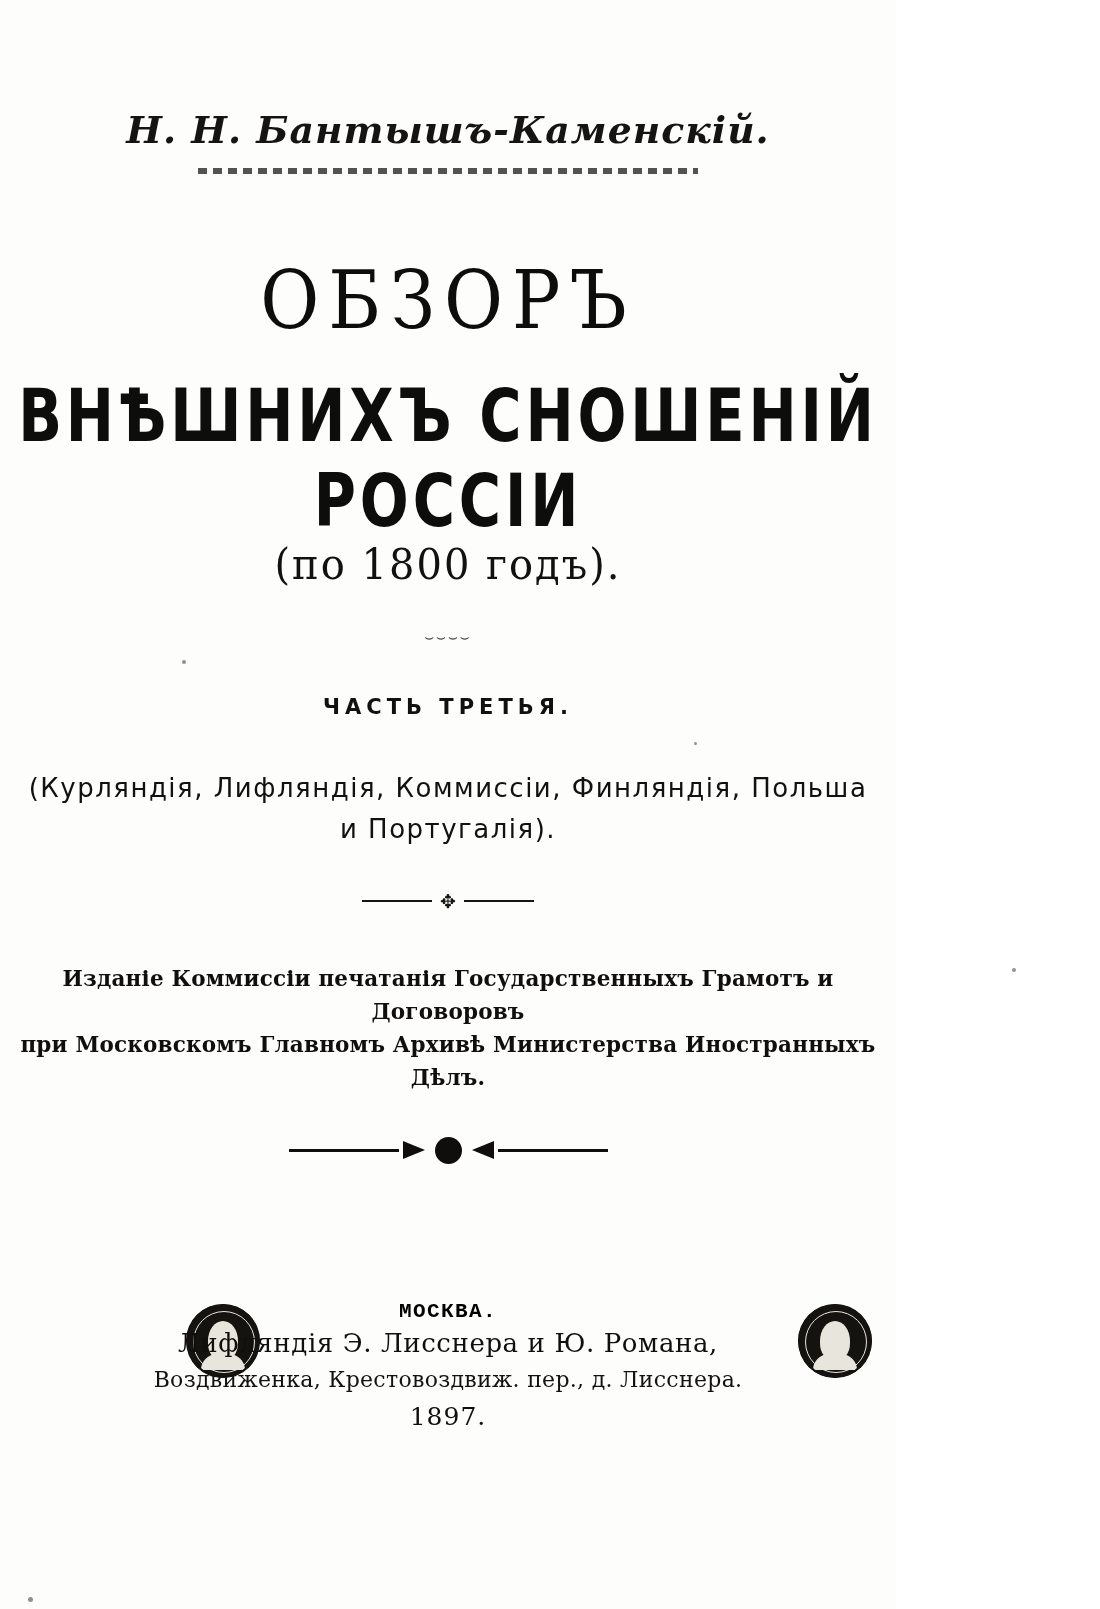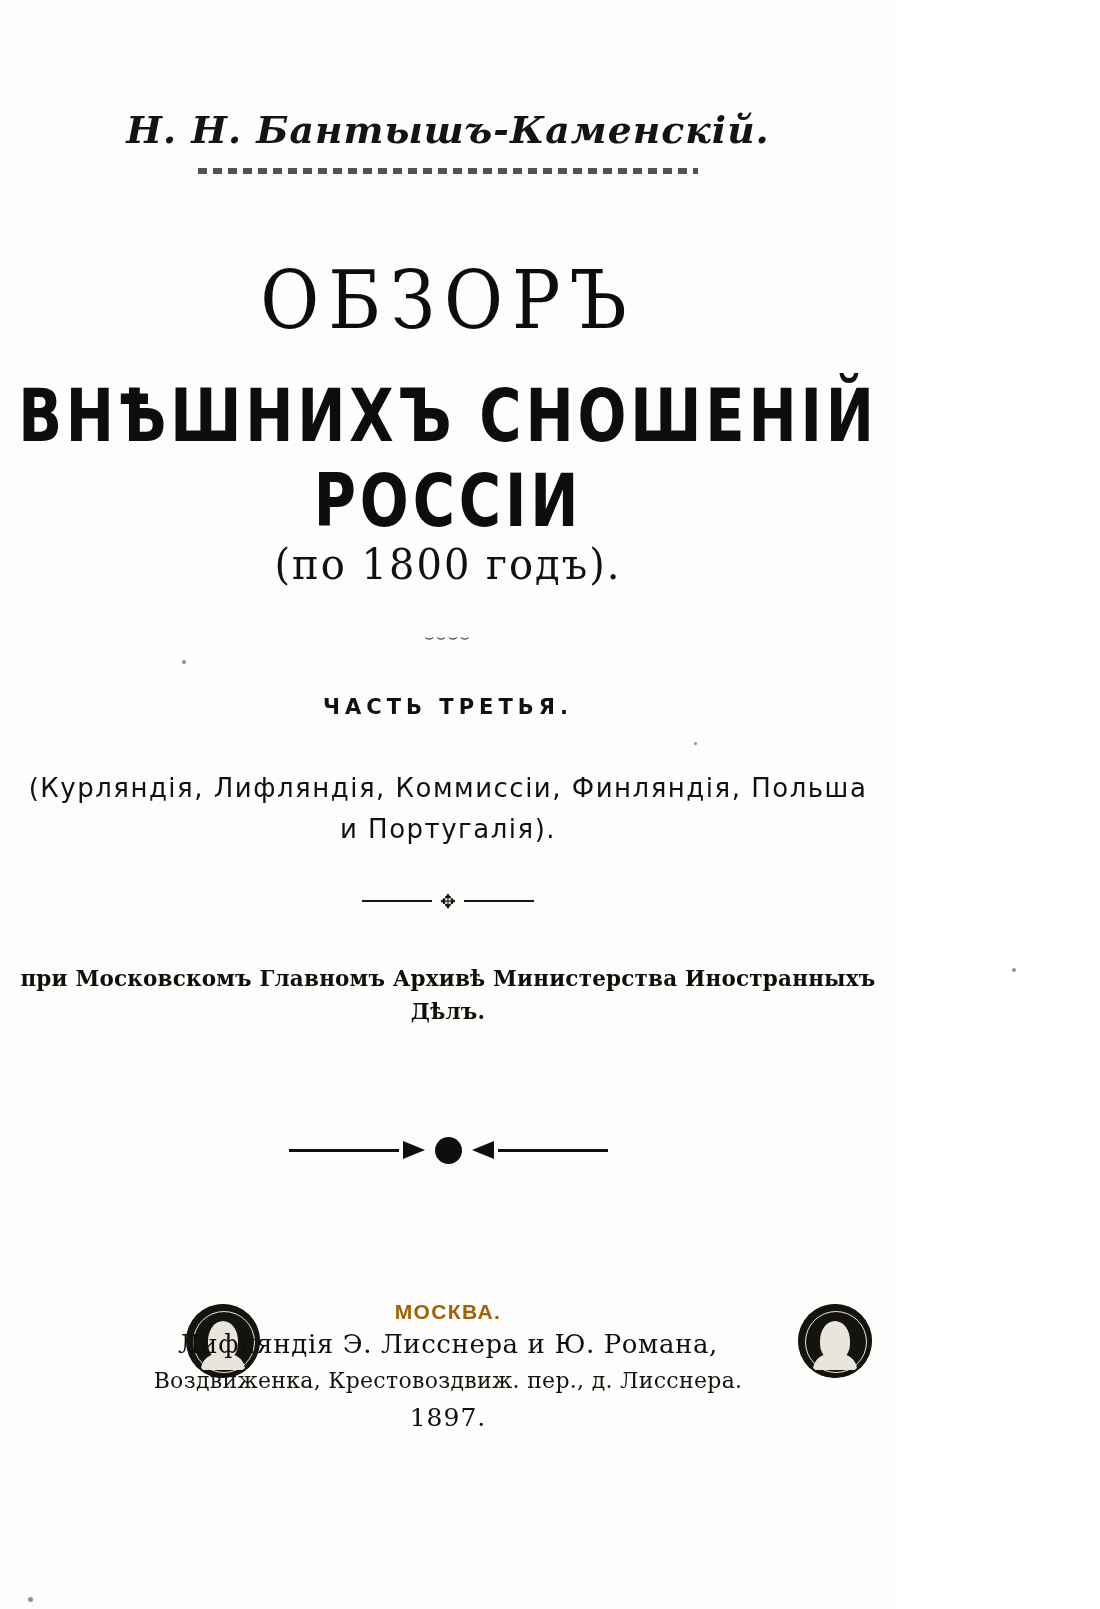--- a/index.html
+++ b/index.html
@@ -211,25 +211,25 @@
 
   
   .imprint {
     position: absolute;
     top: 1300px;
     left: 0;
     width: 100%;
     text-align: center;
   }
   .imprint .city {
-    font-family: Liberation Sans, sans-serif;
+    font-family: Liberation Mono, monospace;
     font-weight: 700;
     font-size: 21px;
     letter-spacing: 1.4px;
-    color: #a16207;
+    color: #000000;
   }
   .imprint .press {
     font-family: "DejaVu Serif", serif;
     font-size: 26px;
     letter-spacing: 0.6px;
     color: #100f0d;
     margin-top: 5px;
   }
   .imprint .address {
     font-family: "DejaVu Serif", serif;
@@ -315,20 +315,21 @@
     <span>и Португалія).</span>
   </div>
 
   <div class="divider-mid">
     <div class="bar"></div>
     <div class="knot">✥</div>
     <div class="bar"></div>
   </div>
 
   <div class="publisher">
+    <span>Изданіе Коммиссіи печатанія Государственныхъ Грамотъ и Договоровъ</span>
     <span>при Московскомъ Главномъ Архивѣ Министерства Иностранныхъ Дѣлъ.</span>
   </div>
 
   <div class="divider-big">
     <div class="long"></div>
     <div class="tri-l"></div>
     <div class="dot"></div>
     <div class="tri-r"></div>
     <div class="long"></div>
   </div>

